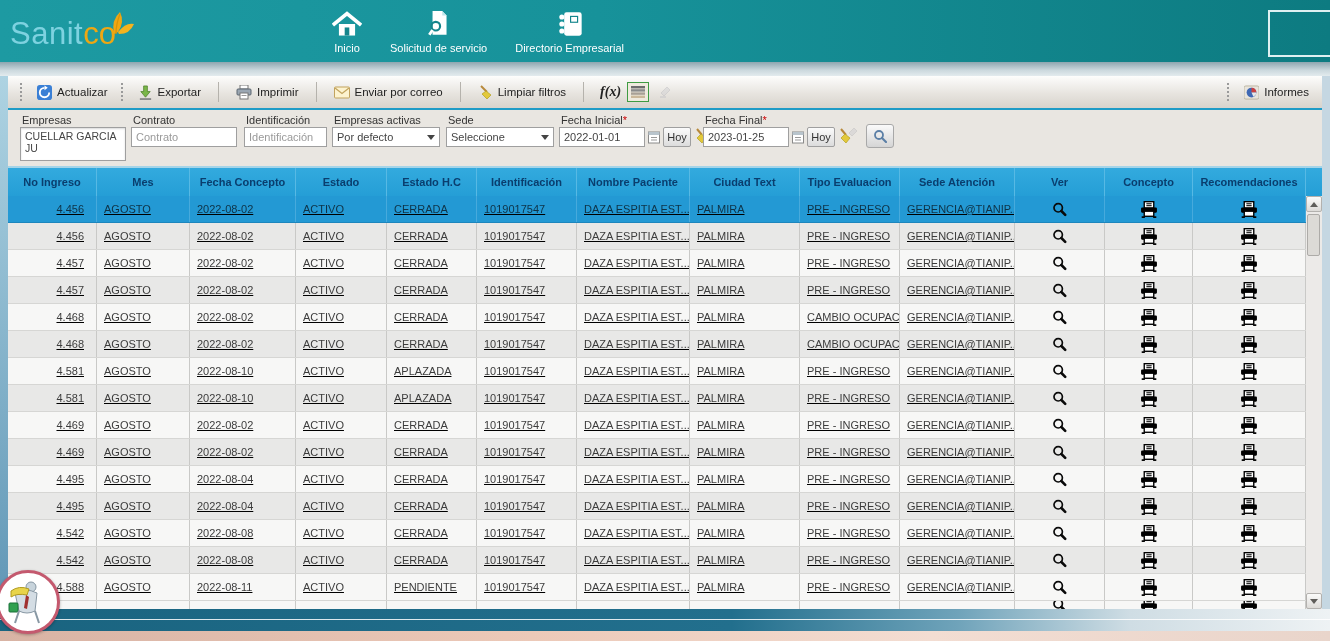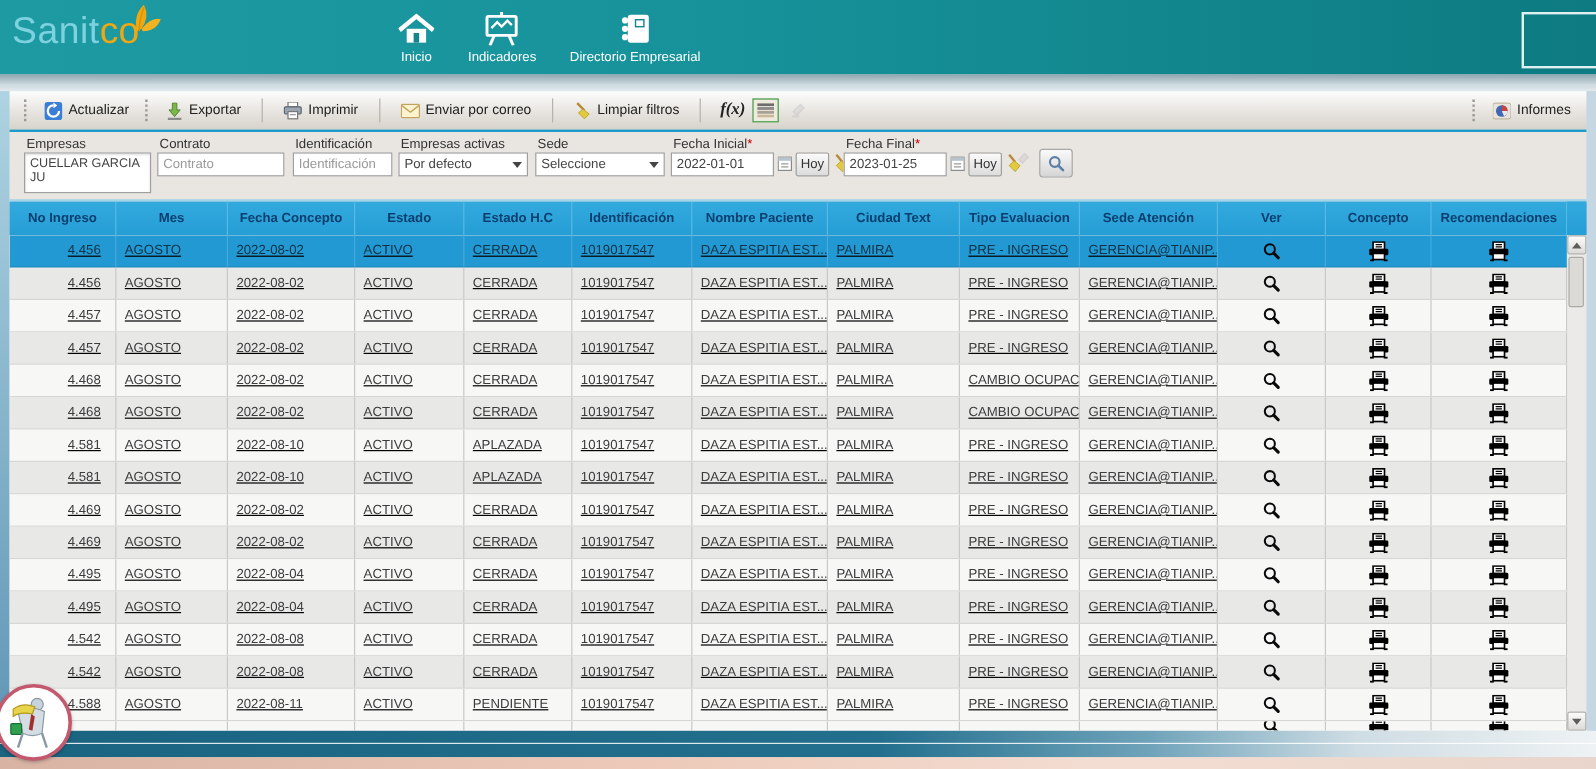--- a/index.html
+++ b/index.html
@@ -3,21 +3,21 @@
 <meta charset="utf-8">
 <style>
   * { margin:0; padding:0; box-sizing:border-box; }
   html,body { width:1330px; height:641px; overflow:hidden; }
   body { font-family:"Liberation Sans", sans-serif; background:#cfd8db; }
   .screen { position:relative; width:1330px; height:641px; overflow:hidden; background:#cfd8db; }
 
   
   .hdr { position:absolute; left:0; top:0; width:1330px; height:62px;
          background:linear-gradient(to right,#1d9aa2 0%,#17929a 45%,#0d7b81 100%); }
-  .brand { position:absolute; left:10px; top:8px; width:150px; height:48px; cursor:pointer; }
+  .brand { position:absolute; left:10px; top:16px; width:150px; height:48px; cursor:pointer; }
   .brand-a { font-size:31px; color:#7ed2e0; letter-spacing:.5px; }
   .brand-b { font-size:31px; color:#efa712; }
   .brand-leaf { position:absolute; left:88px; top:-8px; }
   .nav { position:absolute; left:318px; top:6px; display:flex; align-items:flex-start; }
   .nav-item { display:flex; flex-direction:column; align-items:center; color:#fff; cursor:pointer;
               font-size:11px; text-align:center; line-height:12px; padding:2px 14px; }
   .nav-item .nico { height:32px; display:flex; align-items:center; }
   .nav-item .nlabel { margin-top:2px; max-width:120px; }
   .hdr-userbox { position:absolute; left:1268px; top:10px; width:75px; height:47px;
                  border:2px solid #dff0f1; }
@@ -123,29 +123,28 @@
           <svg width="30" height="26" viewBox="0 0 26 22">
             <path d="M2,11 L13,2 L24,11" stroke="#fff" stroke-width="3.2" fill="none" stroke-linecap="square"></path>
             <rect x="6" y="11" width="14" height="10" fill="#fff"></rect>
             <rect x="11" y="14" width="4" height="7" fill="#14858c"></rect>
           </svg>
           </span>
         <span class="nlabel">Inicio</span>
       </div>
       <div class="nav-item">
         <span class="nico">
-          <svg width="30" height="28" viewBox="0 0 24 23">
-            <line x1="12" y1="0" x2="12" y2="3" stroke="#fff" stroke-width="2"></line>
-            <rect x="2" y="3" width="20" height="13" fill="none" stroke="#fff" stroke-width="2" rx="1"></rect>
-            <polyline points="5,11 9,7 12,10 16,6 19,9" fill="none" stroke="#fff" stroke-width="1.6"></polyline>
-            <line x1="7" y1="16" x2="4" y2="23" stroke="#fff" stroke-width="2"></line>
-            <line x1="17" y1="16" x2="20" y2="23" stroke="#fff" stroke-width="2"></line>
+          <svg width="26" height="28" viewBox="0 0 22 26">
+            <path d="M5,1 h9 l4,4 v18 h-13 z" fill="#fff"></path>
+            <path d="M14,1 l4,4 h-4 z" fill="#bfe6ea"></path>
+            <circle cx="8" cy="15" r="4" fill="none" stroke="#14858c" stroke-width="2"></circle>
+            <line x1="5" y1="18.5" x2="2" y2="23" stroke="#fff" stroke-width="2.6"></line>
           </svg>
           </span>
-        <span class="nlabel">Indicadores</span>
+        <span class="nlabel">Solicitud de servicio</span>
       </div>
       <div class="nav-item">
         <span class="nico">
           <svg width="30" height="28" viewBox="0 0 24 24">
             <rect x="7" y="2" width="15" height="20" rx="2" fill="#fff"></rect>
             <rect x="12" y="5" width="7" height="6" fill="#14858c"></rect>
             <rect x="13" y="6" width="5" height="4" fill="#fff"></rect>
             <circle cx="5" cy="6" r="2.2" fill="#fff"></circle>
             <circle cx="5" cy="12" r="2.2" fill="#fff"></circle>
             <circle cx="5" cy="18" r="2.2" fill="#fff"></circle>

